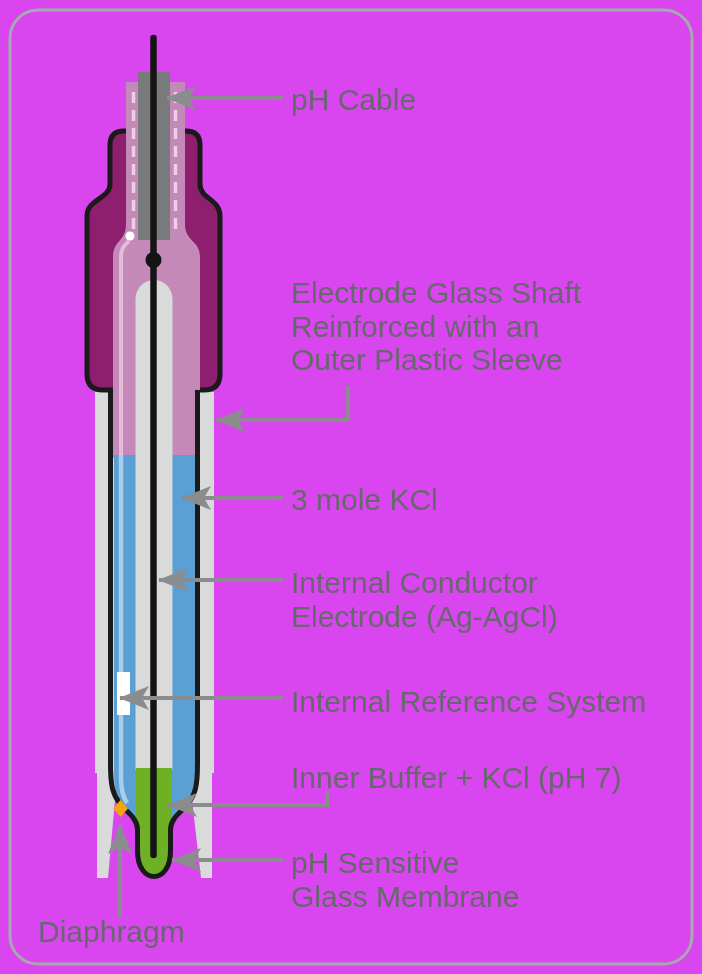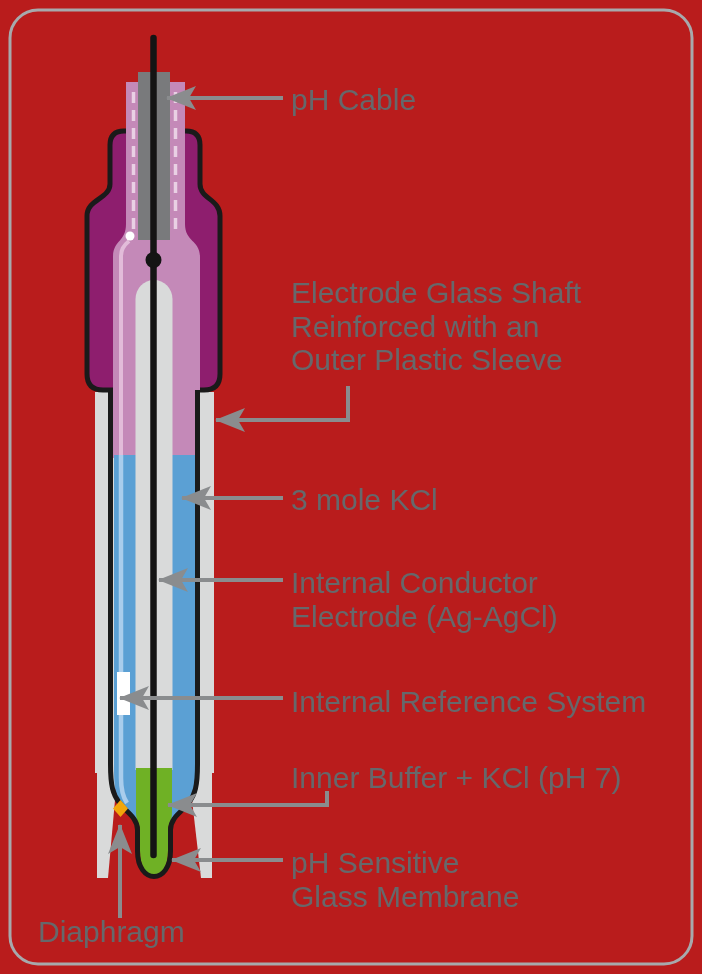--- a/index.html
+++ b/index.html
@@ -1,16 +1,16 @@
 <!DOCTYPE html>
 <html style="--cap-magenta: #8e1e6e; --glass-pink: #c489b8; --kcl-blue: #5ba0d4; --buffer-green: #6fb125; --diaphragm-orange: #f2a60b; --sleeve-gray: #d9dada; --cable-gray: #797a7c; --outline-black: #1a1a1a; --wire-black: #141414; --arrow-gray: #8a8c8e; --label-text: #66686b; --frame-border: #a7a9ac; --highlight-pink: #e2bcd9; --highlight-blue: #a9cdec; --dash-white: #e9d0e4;"><head>
 <meta charset="utf-8">
 <style>
   html,body{margin:0;padding:0;background:#fff;}
-  .stage{position:relative;width:702px;height:974px;background:#b91c1c;overflow:hidden;}
+  .stage{position:relative;width:702px;height:974px;background:#d946ef;overflow:hidden;}
   svg{display:block;}
   .frame{fill:none;stroke:var(--frame-border);stroke-width:3;}
   .sleeve{fill:var(--sleeve-gray);}
   .cap{fill:var(--cap-magenta);stroke:var(--outline-black);stroke-width:5;}
   .pink{fill:var(--glass-pink);}
   .blue{fill:var(--kcl-blue);}
   .tube{fill:var(--sleeve-gray);}
   .green{fill:var(--buffer-green);}
   .outline{fill:none;stroke:var(--outline-black);stroke-width:5;}
   .cable{fill:var(--cable-gray);}

